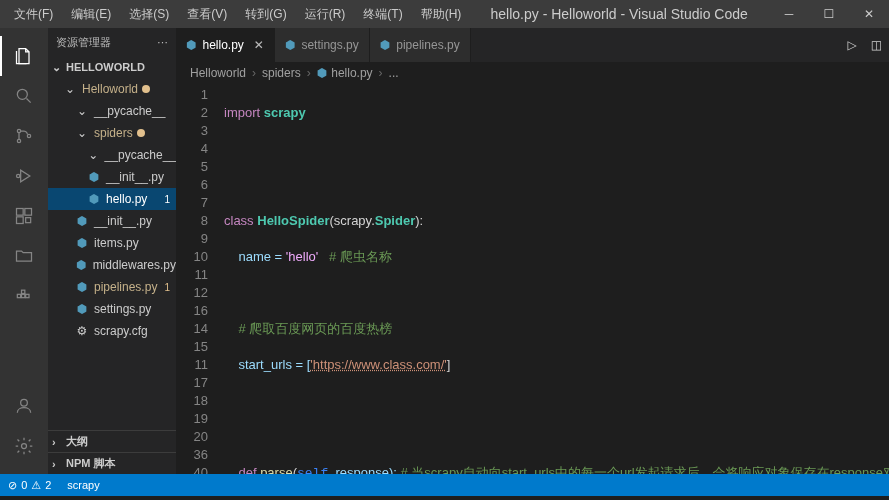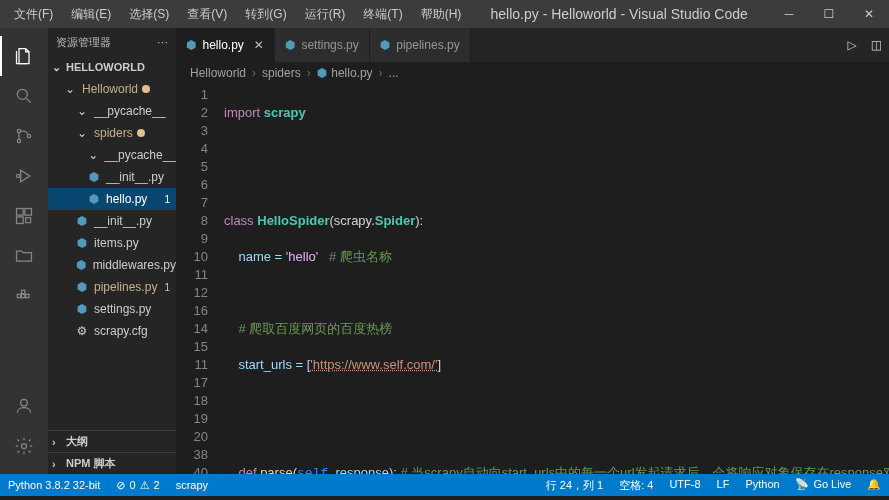--- a/index.html
+++ b/index.html
@@ -265,32 +265,32 @@
           <div>11</div>
           <div>12</div>
           <div>16</div>
           <div>14</div>
           <div>15</div>
           <div>11</div>
           <div>17</div>
           <div>18</div>
           <div>19</div>
           <div>20</div>
-          <div>38</div>
+          <div>36</div>
           <div>40</div>
         </div>
       <div class="code">
 <div class="code-line"><span class="kw">import</span><span class="cls"> scrapy</span></div>
 <div class="code-line"></div>
 <div class="code-line"></div>
 <div class="code-line"><span class="kw">class</span><span class="cls"> HelloSpider</span><span class="op">(scrapy.</span><span class="cls">Spider</span><span class="op">):</span></div>
 <div class="code-line"><span class="var">    name = </span><span class="str">'hello'</span><span class="com">   # 爬虫名称</span></div>
 <div class="code-line"></div>
 <div class="code-line"><span class="com">    # 爬取百度网页的百度热榜</span></div>
-<div class="code-line"><span class="var">    start_urls = [</span><span class="url">'https://www.self.com/'</span><span class="op">]</span></div>
+<div class="code-line"><span class="var">    start_urls = [</span><span class="url">'https://www.class.com/'</span><span class="op">]</span></div>
 <div class="code-line"></div>
 <div class="code-line"></div>
 <div class="code-line"><span class="kw">    def</span><span class="fn"> parse</span><span class="op">(</span><span class="self">self</span><span class="var">, response): </span><span class="com"># 当scrapy自动向start_urls中的每一个url发起请求后，会将响应对象保存在response对象中</span></div>
 
 
 
 
 
 
 
@@ -299,35 +299,20 @@
 
 
 
 
       </div>
     </div>
   </div>
 </div>
 
 <div class="statusbar">
-  <div class="status-item">Python 3.8.2 32-bit</div>
   <div class="status-item">
     <span>⊘</span>
       <span>0</span>
     <span>⚠</span>
       <span>2</span>
   </div>
   <div class="status-item">scrapy</div>
-  <div class="status-right">
-    <div class="status-item">行 24，列 1</div>
-    <div class="status-item">空格: 4</div>
-    <div class="status-item">UTF-8</div>
-    <div class="status-item">LF</div>
-    <div class="status-item">Python</div>
-    <div class="status-item">
-        <span>📡</span>
-        <span>Go Live</span>
-      </div>
-    <div class="status-item">
-        <span>🔔</span>
-      </div>
-  </div>
 </div>
 
 </body></html>

